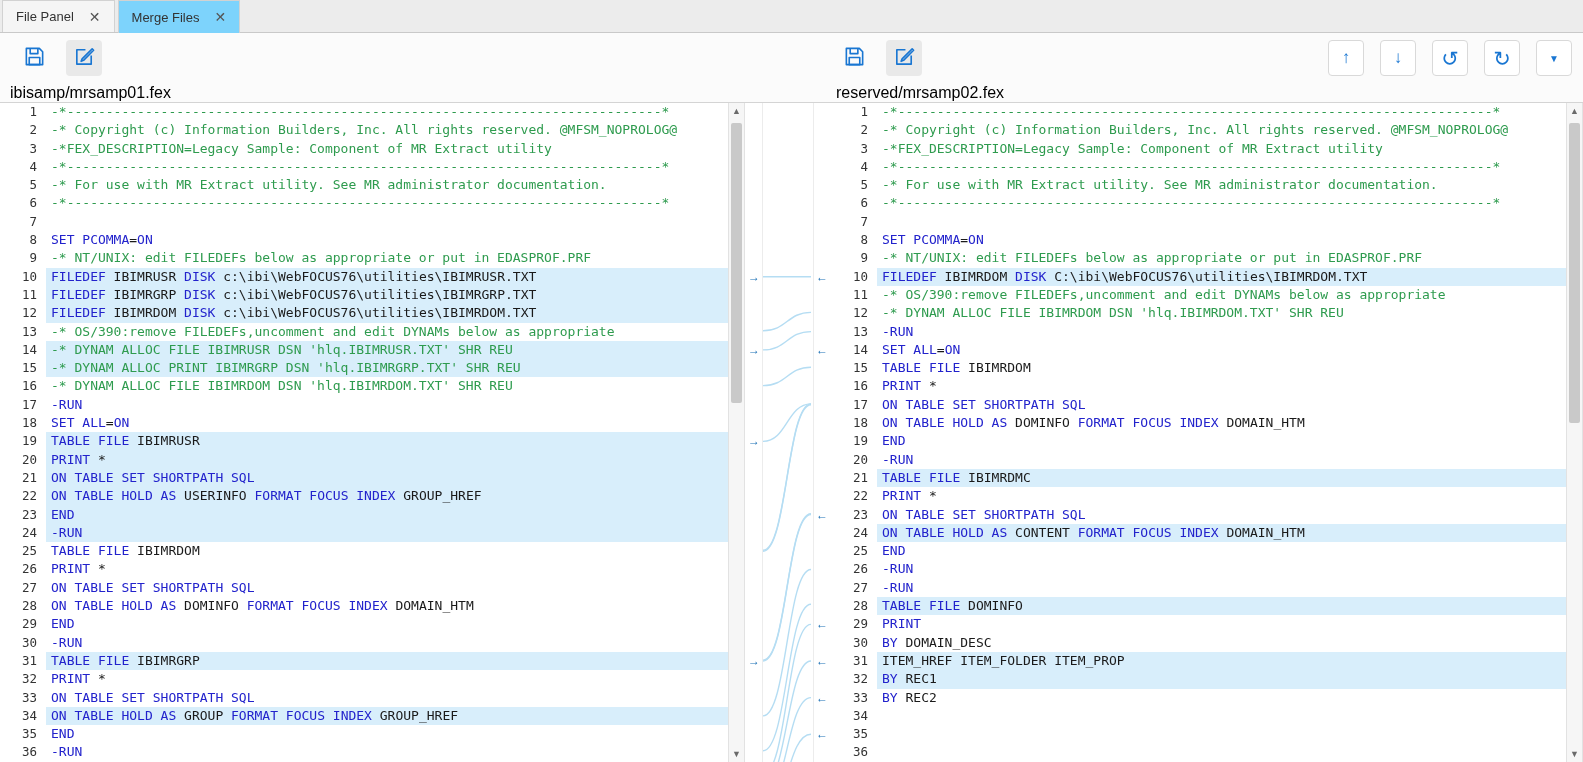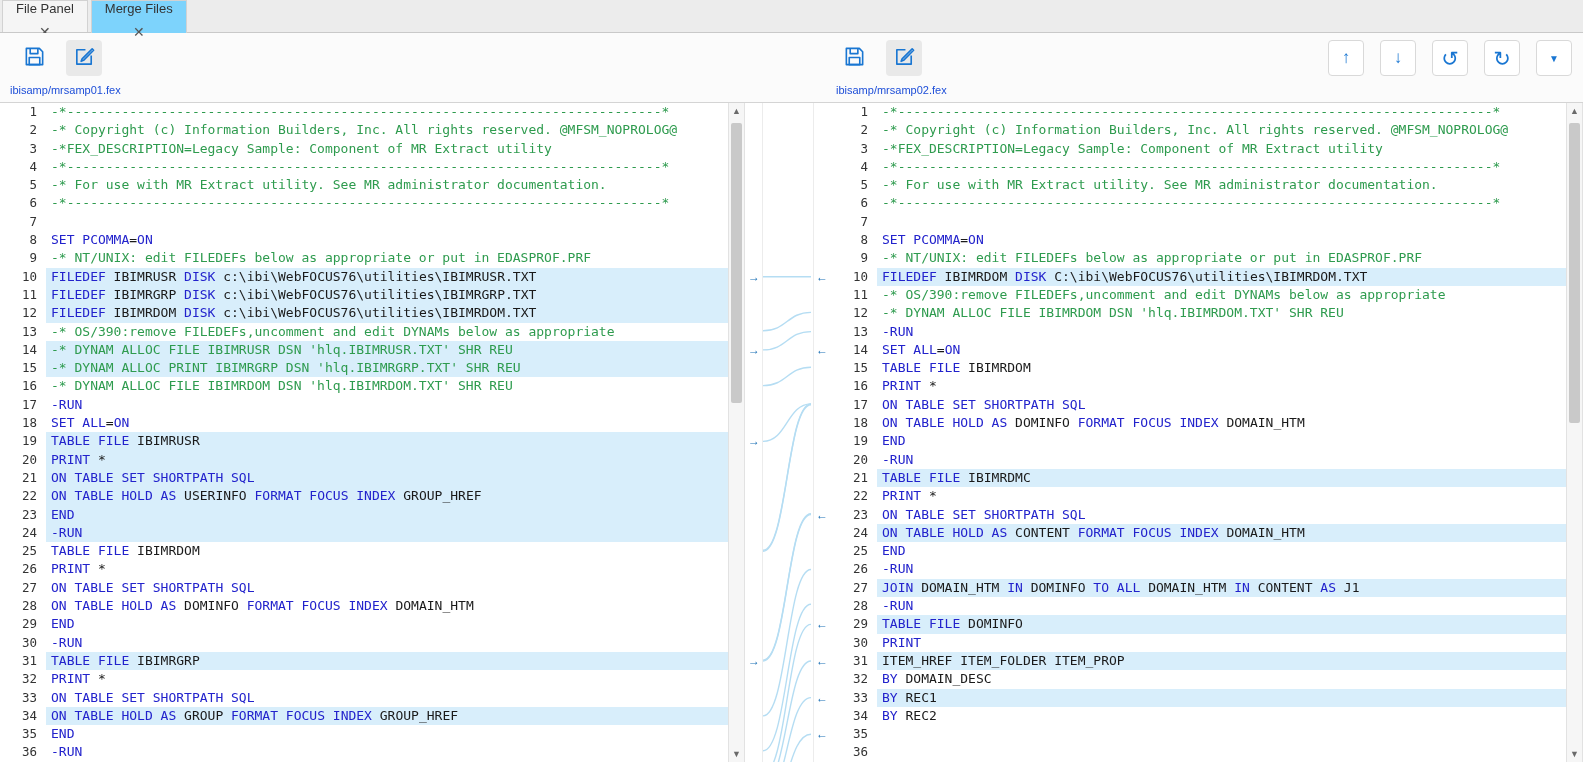--- a/index.html
+++ b/index.html
@@ -3,23 +3,23 @@
 <meta charset="utf-8">
 <style>
   *{box-sizing:border-box;margin:0;padding:0}
   html,body{width:1583px;height:762px;overflow:hidden;background:#fff;
     font-family:"Liberation Sans",sans-serif;}
   .app{width:1583px;height:762px;display:flex;flex-direction:column;background:#fff;}
 
   
   .tabbar{height:33px;background:#ececec;border-bottom:1px solid #c9c9c9;
     display:flex;align-items:flex-end;padding-left:2px;flex:0 0 33px;}
-  .tab{height:32px;display:flex;align-items:center;gap:9px;padding:0 13px;
+  .tab{height:32px;display:flex;align-items:center;gap:15px;padding:0 13px;
     background:#f5f5f5;border:1px solid #d2d2d2;border-bottom:none;margin-right:3px;
-    font-size:13px;color:#333;cursor:pointer;flex-direction:column;}
+    font-size:13px;color:#333;cursor:pointer;}
   .tab.active{background:#7dd3fc;margin-bottom:-1px;height:33px;z-index:2;}
   .tab-close{color:#555;font-size:14px;line-height:14px;}
 
   
   .toolbar{height:50px;position:relative;background:#fbfbfb;flex:0 0 50px;}
   .tb-group{position:absolute;top:7px;display:flex;gap:14px;align-items:center;}
   .tb-group.gleft{left:16px;}
   .tb-group.gcenter{left:836px;}
   .tb-group.gright{right:11px;gap:16px;}
   .icon-btn{width:36px;height:36px;display:flex;align-items:center;justify-content:center;
@@ -28,21 +28,21 @@
   .sq-btn{width:36px;height:36px;border:1px solid #d9d9d9;border-radius:4px;background:#fff;
     display:flex;align-items:center;justify-content:center;cursor:pointer;
     color:#1976d2;font-size:19px;}
   .sq-btn .arr{font-weight:bold;font-size:17px;}
   .sq-btn .rot{font-size:21px;line-height:21px;}
   .sq-btn .chev{font-size:10px;}
 
   
   .filerow{height:20px;position:relative;background:#fbfbfb;border-bottom:1px solid #d4d4d4;
     flex:0 0 20px;}
-  .fname{position:absolute;top:1px;font-size:11px;color:#1d4ed8;}
+  .fname{position:absolute;top:1px;font-size:16px;color:#000000;}
   .fname.f-left{left:10px;}
   .fname.f-right{left:836px;}
 
   
   .mbody{flex:1;display:flex;background:#fff;overflow:hidden;}
   .pane{display:flex;overflow:hidden;}
   .pane-left{width:728px;flex:0 0 728px;}
   .pane-right{width:735px;flex:0 0 735px;}
   .ln-col{width:46px;flex:0 0 46px;background:#fff;}
   .ln{height:18.3px;line-height:18.3px;text-align:right;padding-right:9px;
@@ -142,21 +142,21 @@
           <span class="rot">↻</span>
         </button>
       <button class="sq-btn">
           <span class="chev">▼</span>
         </button>
     </div>
   </div>
 
   <div class="filerow">
     <span class="fname f-left">ibisamp/mrsamp01.fex</span>
-    <span class="fname f-right">ibisamp/mrsamp02.fex</span>
+    <span class="fname f-right">reserved/mrsamp02.fex</span>
   </div>
 
   <div class="mbody">
 
     <div class="pane pane-left" id="left-pane">
       <div class="ln-col">
           <div class="ln">1</div>
           <div class="ln">2</div>
           <div class="ln">3</div>
           <div class="ln">4</div>
@@ -335,26 +335,25 @@
           <div class="cl"><span class="tok-k">ON</span> <span class="tok-k">TABLE</span> <span class="tok-k">SET</span> <span class="tok-k">SHORTPATH</span> <span class="tok-k">SQL</span></div>
           <div class="cl"><span class="tok-k">ON</span> <span class="tok-k">TABLE</span> <span class="tok-k">HOLD</span> <span class="tok-k">AS</span> DOMINFO <span class="tok-k">FORMAT</span> <span class="tok-k">FOCUS</span> <span class="tok-k">INDEX</span> DOMAIN_HTM</div>
           <div class="cl"><span class="tok-k">END</span></div>
           <div class="cl"><span class="tok-k">-RUN</span></div>
           <div class="cl hl"><span class="tok-k">TABLE</span> <span class="tok-k">FILE</span> IBIMRDMC</div>
           <div class="cl"><span class="tok-k">PRINT</span> *</div>
           <div class="cl"><span class="tok-k">ON</span> <span class="tok-k">TABLE</span> <span class="tok-k">SET</span> <span class="tok-k">SHORTPATH</span> <span class="tok-k">SQL</span></div>
           <div class="cl hl"><span class="tok-k">ON</span> <span class="tok-k">TABLE</span> <span class="tok-k">HOLD</span> <span class="tok-k">AS</span> CONTENT <span class="tok-k">FORMAT</span> <span class="tok-k">FOCUS</span> <span class="tok-k">INDEX</span> DOMAIN_HTM</div>
           <div class="cl"><span class="tok-k">END</span></div>
           <div class="cl"><span class="tok-k">-RUN</span></div>
-          <div class="cl hl"><span class="tok-k">JOIN</span> DOMAIN_HTM <span class="tok-k">IN</span> DOMINFO <span class="tok-k">TO</span> <span class="tok-k">ALL</span> DOMAIN_HTM <span class="tok-k">IN</span> CONTENT <span class="tok-k">AS</span> J1</div>
           <div class="cl"><span class="tok-k">-RUN</span></div>
           <div class="cl hl"><span class="tok-k">TABLE</span> <span class="tok-k">FILE</span> DOMINFO</div>
           <div class="cl"><span class="tok-k">PRINT</span></div>
+          <div class="cl"><span class="tok-k">BY</span> DOMAIN_DESC</div>
           <div class="cl hl">ITEM_HREF ITEM_FOLDER ITEM_PROP</div>
-          <div class="cl"><span class="tok-k">BY</span> DOMAIN_DESC</div>
           <div class="cl hl"><span class="tok-k">BY</span> REC1</div>
           <div class="cl"><span class="tok-k">BY</span> REC2</div>
         </div>
     </div>
 
     <div class="vscroll">
       <div class="vs-arrow vs-up">▲</div>
       <div class="vs-thumb" style="top:20px;height:300px;"></div>
       <div class="vs-arrow vs-down">▼</div>
     </div>

